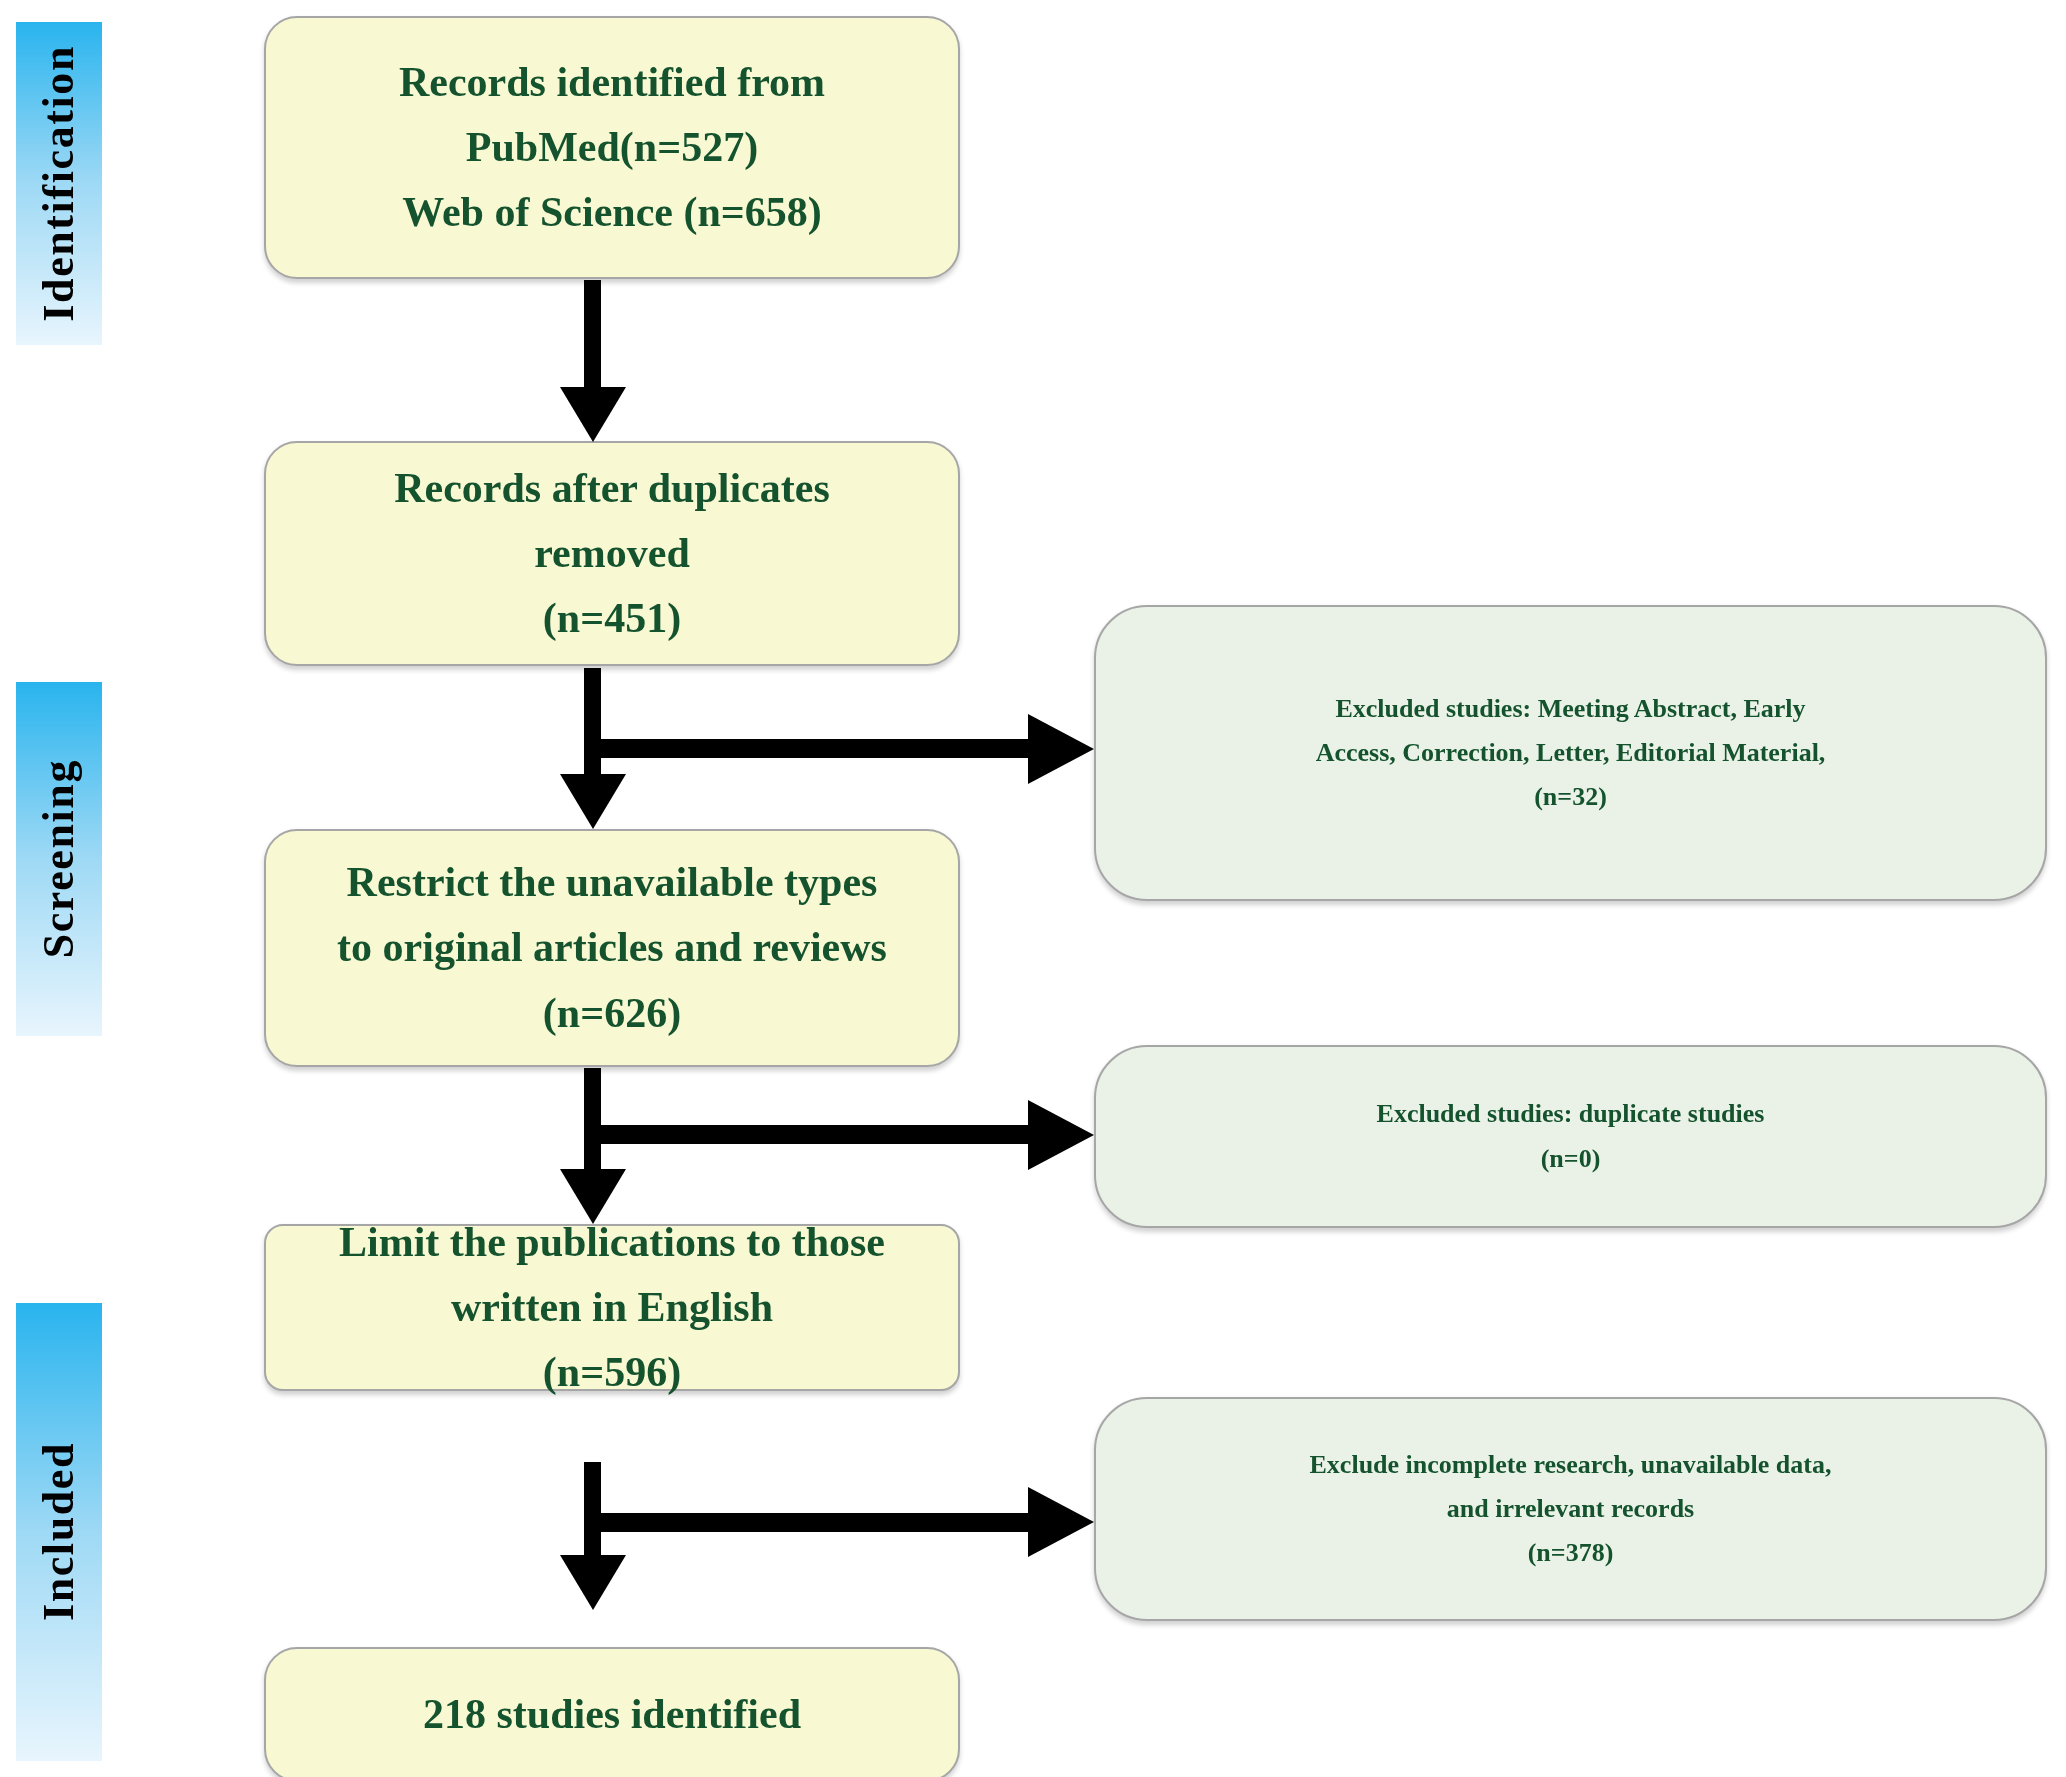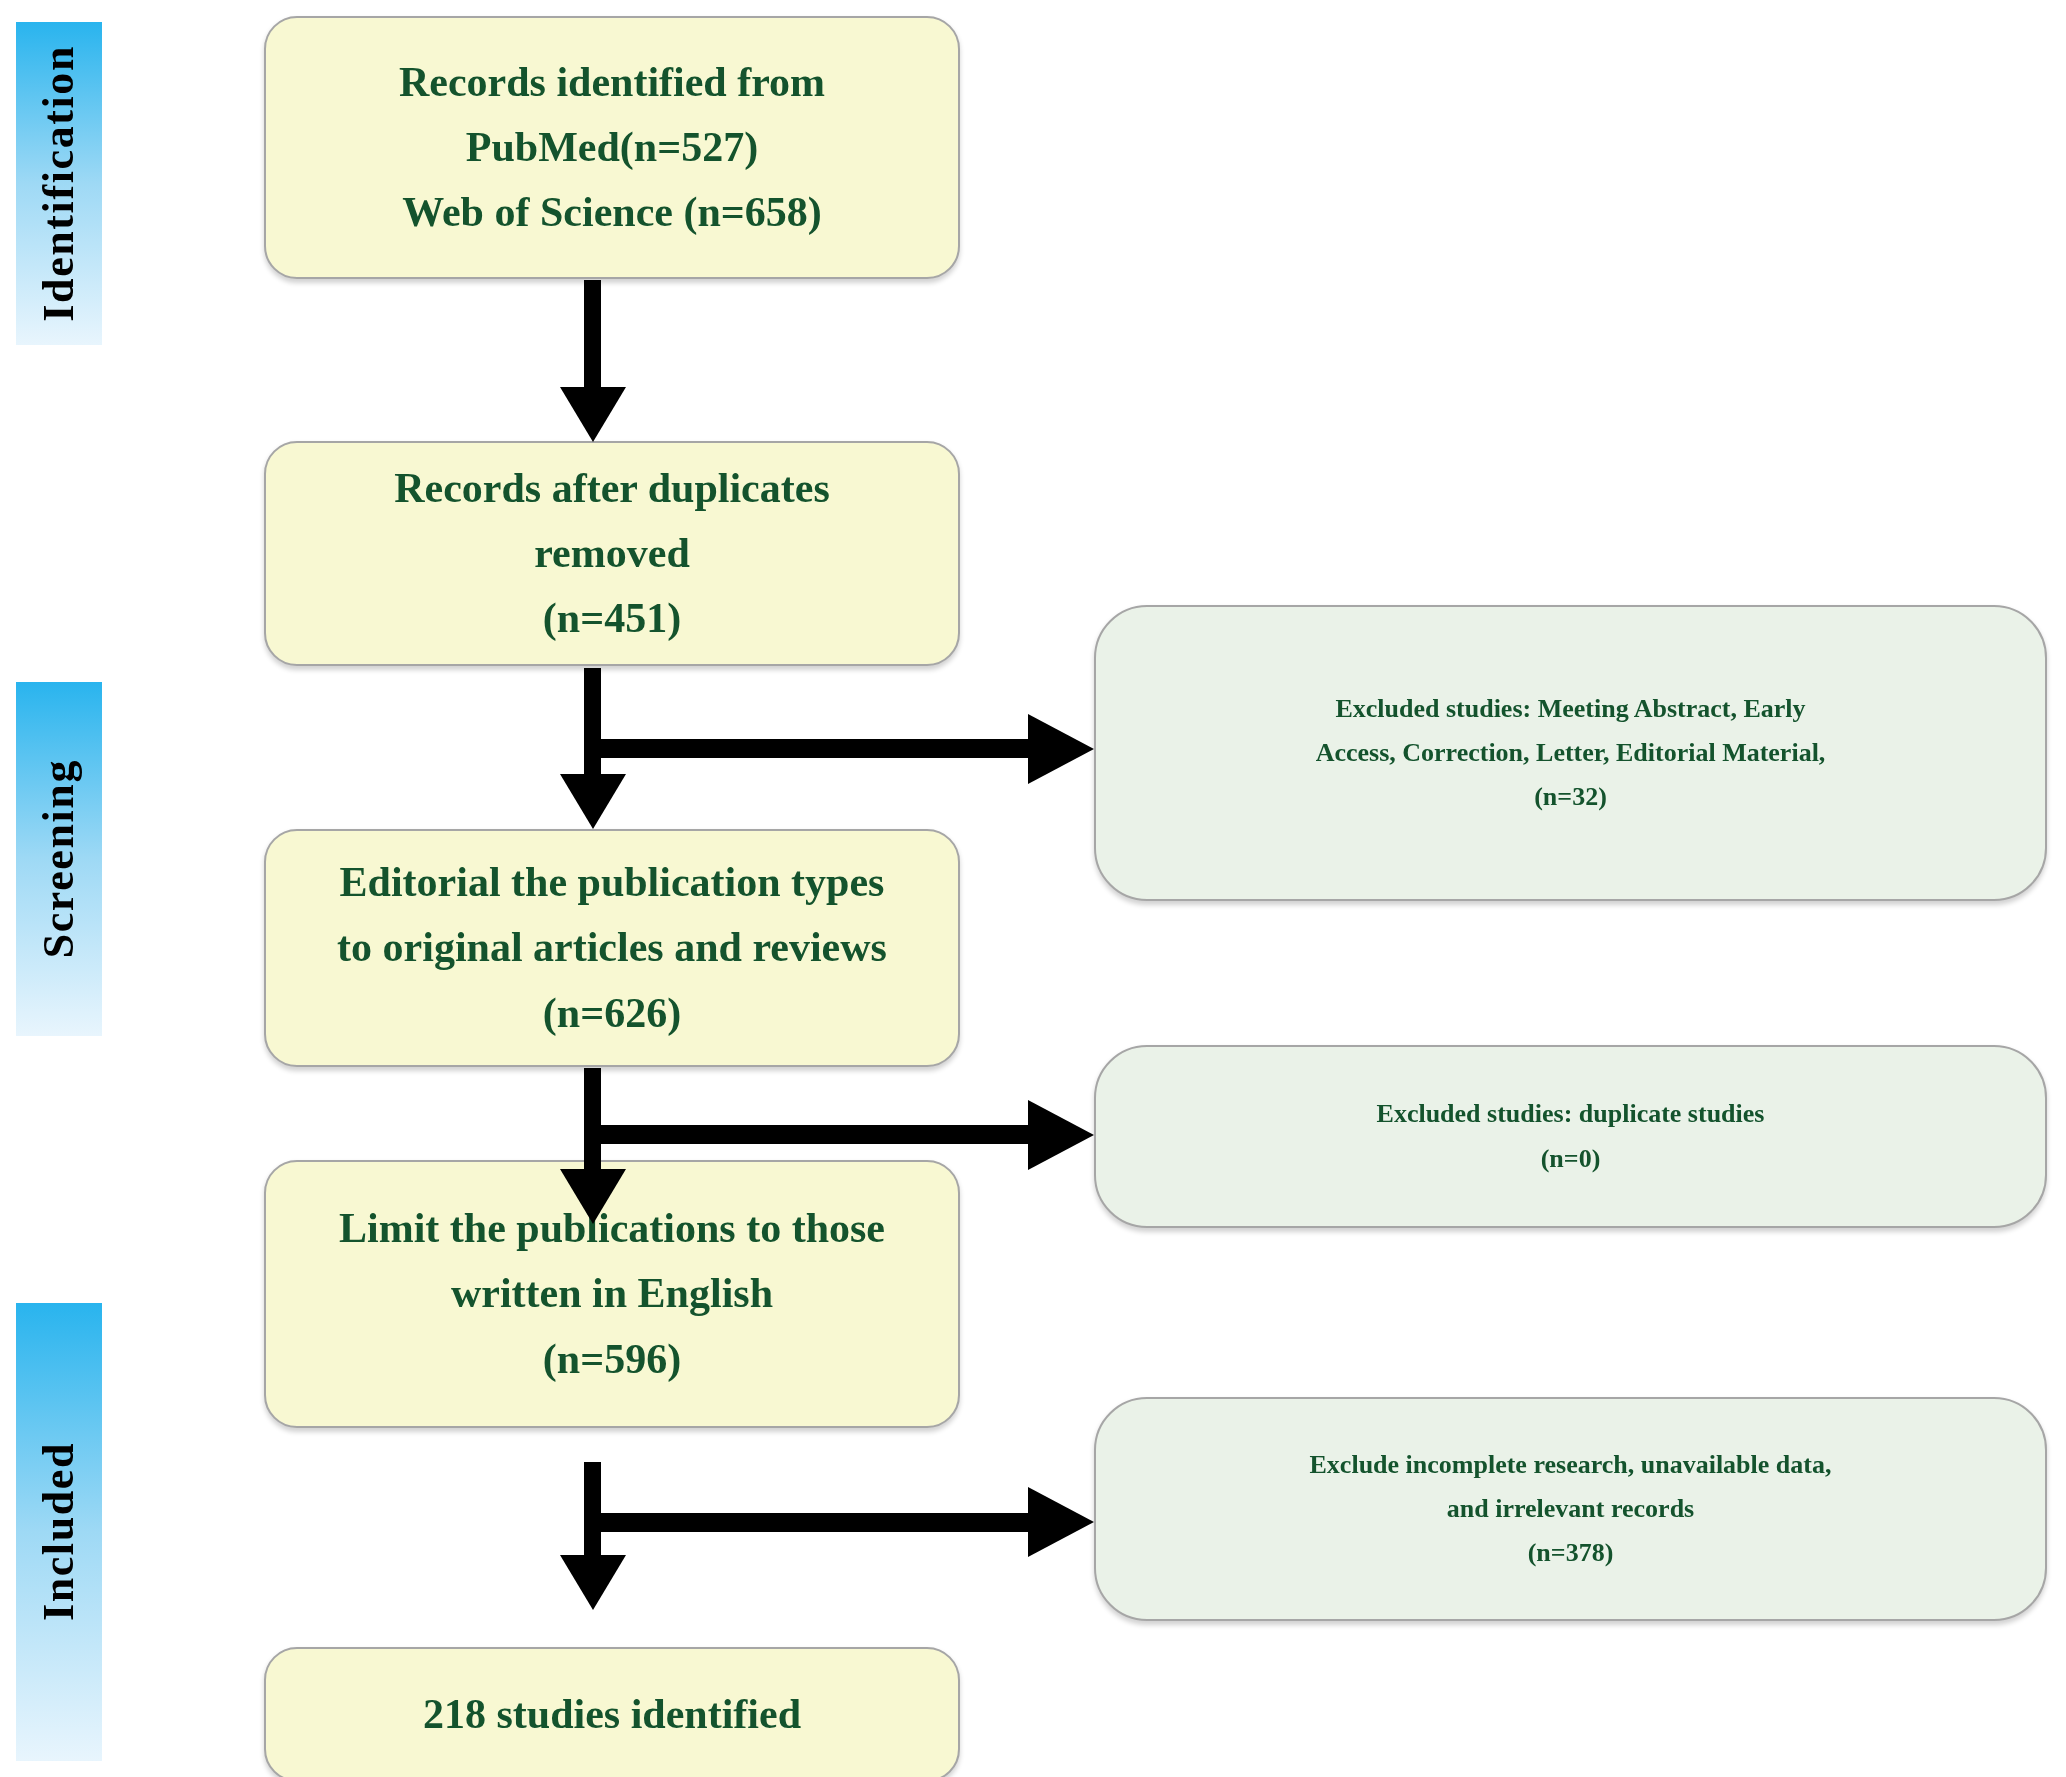--- a/index.html
+++ b/index.html
@@ -71,21 +71,21 @@
     border: 2.4px solid var(--box_border, #a6a6a6);
     border-radius: 53px;
     font-size: 26px;
     line-height: 1.7;
   }
   .box-line { white-space: nowrap; }
 
   .mb1 { top: 15.7px;   height: 263px; }
   .mb2 { top: 441px;  height: 225px; }
   .mb3 { top: 829px; height: 238px; }
-  .mb4 { top: 1160px; height: 268px; }
+  .mb4 { top: 1224px; height: 167px; border-radius: 19px; }
   .mb5 { top: 1610px; height: 135px; margin-top: 37px; }
 
   .sb1 { top: 605px;  height: 296px; }
   .sb2 { top: 1045px; height: 183px; }
   .sb3 { top: 1397px; height: 224px; }
 
   
   .shaft-v {
     position: absolute;
     left: 584px;
@@ -152,21 +152,21 @@
     <div class="box-line">Web of Science (n=658)</div>
   </div>
 
   <div class="flow-box main-box mb2">
     <div class="box-line">Records after duplicates</div>
     <div class="box-line">removed</div>
     <div class="box-line">(n=451)</div>
   </div>
 
   <div class="flow-box main-box mb3">
-    <div class="box-line">Editorial the publication types</div>
+    <div class="box-line">Restrict the unavailable types</div>
     <div class="box-line">to original articles and reviews</div>
     <div class="box-line">(n=626)</div>
   </div>
 
   <div class="flow-box main-box mb4">
     <div class="box-line">Limit the publications to those</div>
     <div class="box-line">written in English</div>
     <div class="box-line">(n=596)</div>
   </div>
 

